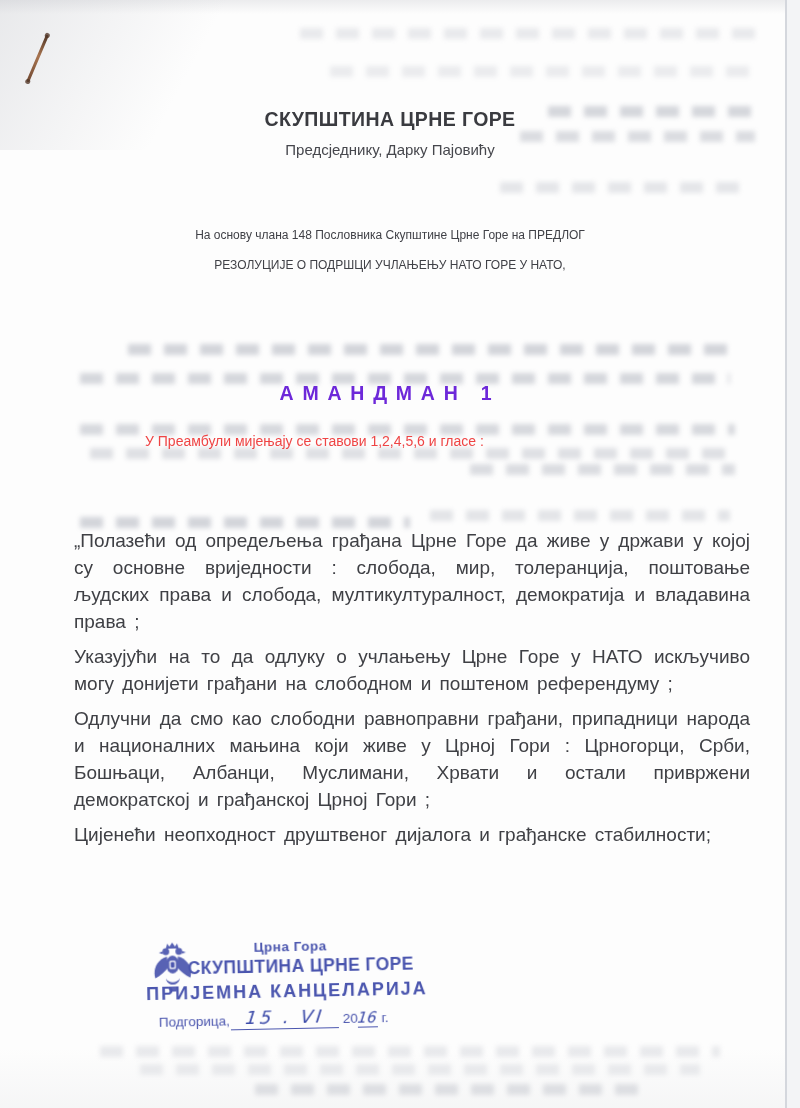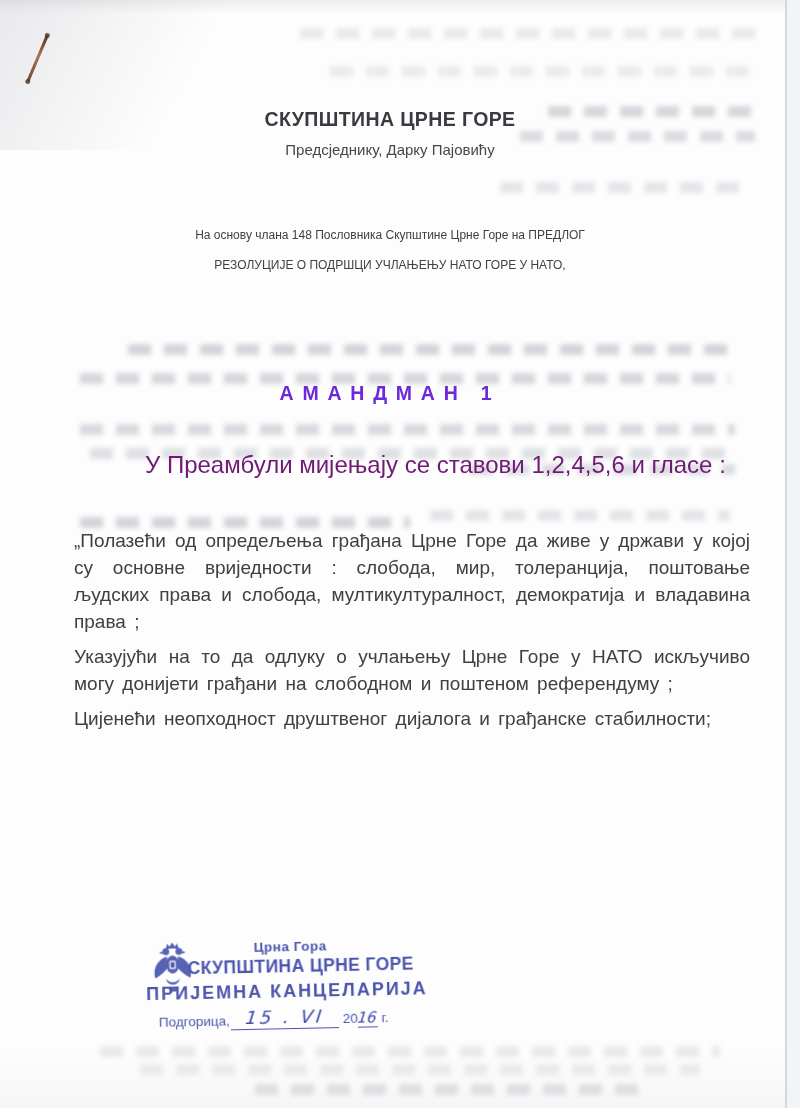--- a/index.html
+++ b/index.html
@@ -28,22 +28,22 @@
   .pen-mark:before{top:-2px;} .pen-mark:after{bottom:-2px;}
   
   .ghost{position:absolute;height:11px;filter:blur(2.4px);
     background:repeating-linear-gradient(90deg,#989daa 0 23px,rgba(0,0,0,0) 23px 36px);}
   
   .center-box{position:absolute;left:40px;width:700px;text-align:center;}
   .institution{top:108px;font-weight:bold;font-size:19.5px;letter-spacing:.4px;color:#3a3b40;}
   .addressee{top:141px;font-size:15px;color:#46474d;}
   .intro{top:220px;font-size:12px;line-height:30px;color:#404147;}
   .amendment-title{top:382px;font-weight:bold;font-size:19.5px;letter-spacing:.45em;color:#6d28d9;}
-  .amend-intro{position:absolute;left:62px;top:451px;width:676px;font-size:24px;
-    text-indent:83px;color:#701a75;}
+  .amend-intro{position:absolute;left:62px;top:433px;width:676px;font-size:14px;
+    text-indent:83px;color:#ef4444;}
   .body-text{position:absolute;left:74px;top:527px;width:676px;
     font-size:19px;line-height:27px;text-align:justify;word-spacing:3px;color:#3f4045;}
   .body-text p{margin:0 0 8px 0;}
   
   .stamp{position:absolute;left:145px;top:931px;width:300px;height:104px;
     transform:rotate(-1.2deg);color:#4a55ae;}
   .stamp .eagle{position:absolute;left:6px;top:7px;}
   .stamp .country{position:absolute;left:58px;top:8px;width:176px;text-align:center;
     font-size:13.5px;font-weight:600;letter-spacing:.5px;}
   .stamp .inst{position:absolute;left:43px;top:25px;font-size:17.5px;font-weight:bold;letter-spacing:.4px;}
@@ -94,20 +94,21 @@
     <div>РЕЗОЛУЦИЈЕ О ПОДРШЦИ УЧЛАЊЕЊУ НАТО ГОРЕ У НАТО,</div>
   </div>
 
   <div class="center-box amendment-title">АМАНДМАН 1</div>
 
   <div class="amend-intro">У Преамбули мијењају се ставови 1,2,4,5,6 и гласе :</div>
 
   <div class="body-text">
     <p>„Полазећи од опредељења грађана Црне Горе да живе у држави у којој су основне вриједности : слобода, мир, толеранција, поштовање људских права и слобода, мултикултуралност, демократија и владавина права ;</p>
     <p>Указујући на то да одлуку о учлањењу Црне Горе у НАТО искључиво могу донијети грађани на слободном и поштеном референдуму ;</p>
+    <p>Одлучни да смо као слободни равноправни грађани, припадници народа и националних мањина који живе у Црној Гори : Црногорци, Срби, Бошњаци, Албанци, Муслимани, Хрвати и остали привржени демократској и грађанској Црној Гори ;</p>
     <p>Цијенећи неопходност друштвеног дијалога и грађанске стабилности;</p>
   </div>
 
   <div class="stamp stamp-blur">
     <svg class="eagle" width="44" height="54" viewBox="0 0 44 54">
       <g fill="#4a55ae" opacity="0.92">
         <path d="M17,3 l2.2,3 l2.8,-4 l2.8,4 l2.2,-3 l1.4,5 h-12.8 z"></path>
         <circle cx="15.5" cy="11" r="3.4"></circle>
         <circle cx="28.5" cy="11" r="3.4"></circle>
         <path d="M12.5,10.5 l-4,1.5 l4,1.5 z"></path>

